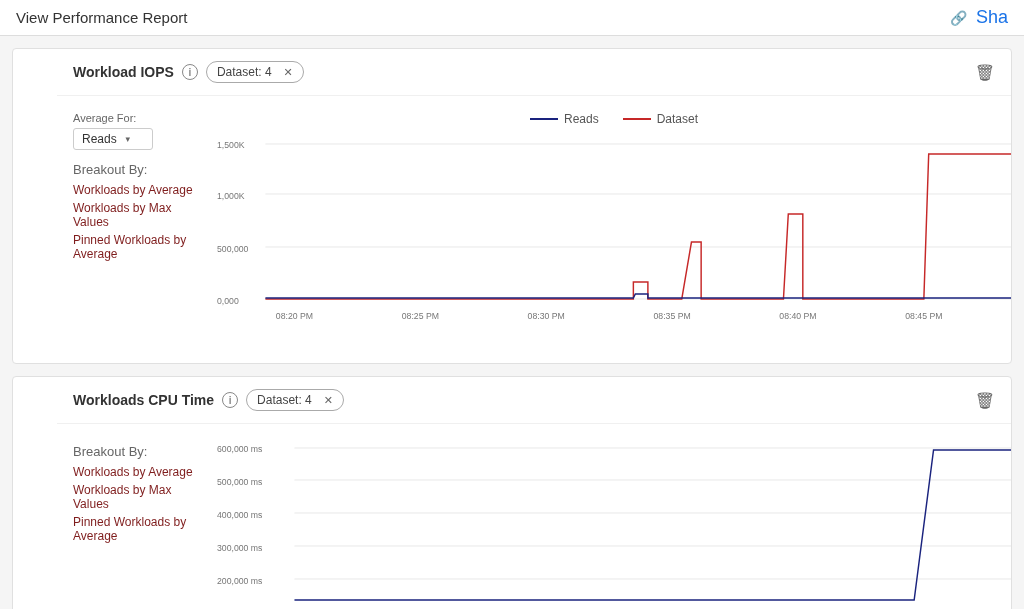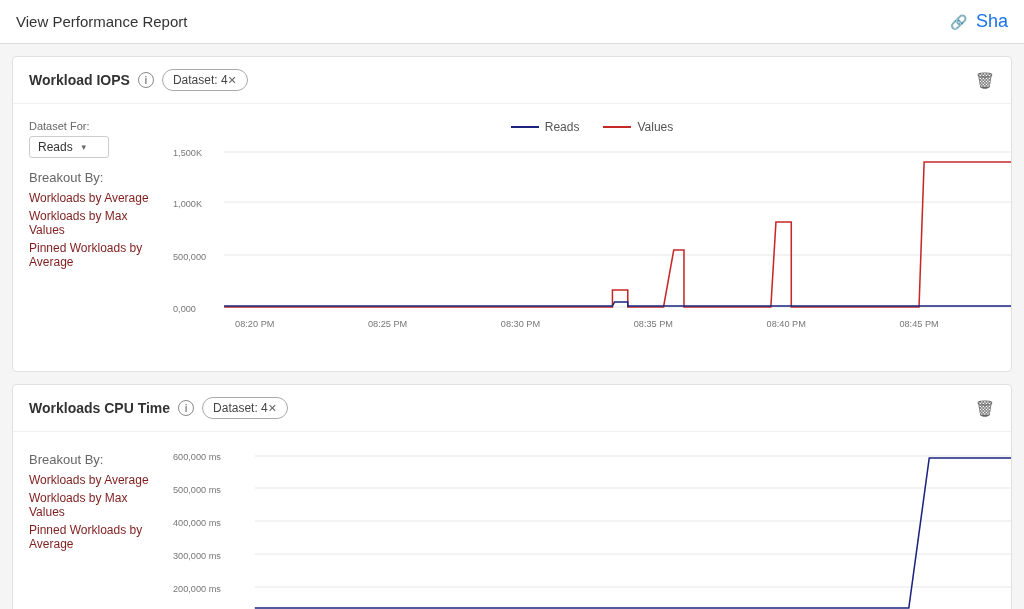--- a/index.html
+++ b/index.html
@@ -5,52 +5,53 @@
     * { box-sizing: border-box; margin: 0; padding: 0; }
     body { font-family: -apple-system, BlinkMacSystemFont, 'Segoe UI', Arial, sans-serif; background: #f5f5f5; color: #333; font-size: 13px; }
 
     .header {
       background: #fff;
       border-bottom: 1px solid #ddd;
       padding: 6px 16px;
       display: flex;
       align-items: center;
       justify-content: space-between;
-      height: 44px;
+      height: 36px;
     }
     .header-title { font-size: 15px; font-weight: 500; color: #333; }
     .header-actions { display: flex; align-items: center; gap: 8px; }
     .header-link { color: #1a73e8; font-size: 18px; text-decoration: none; display: flex; align-items: center; gap: 4px; }
 
     .page-content { padding: 0; background: #f5f5f5; }
 
     .section {
       background: #fff;
       margin: 12px;
       border: 1px solid #e0e0e0;
       border-radius: 4px;
+      padding-left: 44px;
     }
 
     .section-header {
       padding: 12px 16px;
       display: flex;
       align-items: center;
       justify-content: space-between;
       border-bottom: 1px solid #f0f0f0;
     }
     .section-title-group { display: flex; align-items: center; gap: 8px; }
     .section-title { font-size: 14px; font-weight: 600; color: #333; }
     .info-icon {
       width: 16px; height: 16px; border-radius: 50%; border: 1.5px solid #888;
       display: flex; align-items: center; justify-content: center;
       color: #888; font-size: 10px; font-weight: bold; cursor: pointer;
     }
     .dataset-badge {
       border: 1px solid #aaa; border-radius: 20px; padding: 3px 10px;
-      font-size: 12px; color: #444; display: flex; align-items: center; gap: 0;
+      font-size: 12px; color: #444; display: flex; align-items: center; gap: 12px;
       cursor: pointer; background: #fff;
     }
     .dataset-badge .close-x { color: #666; font-size: 11px; cursor: pointer; }
     .trash-icon { color: #666; cursor: pointer; font-size: 16px; }
 
     .section-body { display: flex; padding: 16px 0; }
 
     .left-panel { width: 160px; min-width: 140px; padding: 0 16px; flex-shrink: 0; }
     .breakout-label { font-size: 11px; color: #666; margin-bottom: 4px; }
     .dropdown-select {
@@ -94,40 +95,40 @@
         <div class="dataset-badge">
           <span>Dataset: 4</span>
           <span class="close-x">✕</span>
         </div>
       </div>
       <div class="trash-icon">🗑</div>
     </div>
 
     <div class="section-body">
       <div class="left-panel">
-        <div class="breakout-label">Dataset For:</div>
+        <div class="breakout-label">Average For:</div>
         <div class="dropdown-select">
           <span>Reads</span>
           <span class="caret">▾</span>
         </div>
         <div class="breakout-by-label">Breakout By:</div>
         <a class="breakout-link" href="#">Workloads by Average</a>
         <a class="breakout-link" href="#">Workloads by Max Values</a>
         <a class="breakout-link" href="#">Pinned Workloads by Average</a>
       </div>
 
       <div class="chart-area">
         <div class="chart-legend">
           <div class="legend-item">
             <div class="legend-line reads"></div>
             <span>Reads</span>
           </div>
           <div class="legend-item">
             <div class="legend-line writes"></div>
-            <span>Values</span>
+            <span>Dataset</span>
           </div>
         </div>
 
         <div class="chart-svg-container">
           <svg width="100%" height="210" viewBox="0 0 820 210" preserveAspectRatio="none">
 
             <text x="0" y="14" font-size="9" fill="#777" text-anchor="start">1,500K</text>
             <text x="0" y="65" font-size="9" fill="#777" text-anchor="start">1,000K</text>
             <text x="0" y="118" font-size="9" fill="#777" text-anchor="start">500,000</text>
             <text x="0" y="170" font-size="9" fill="#777" text-anchor="start">0,000</text>

